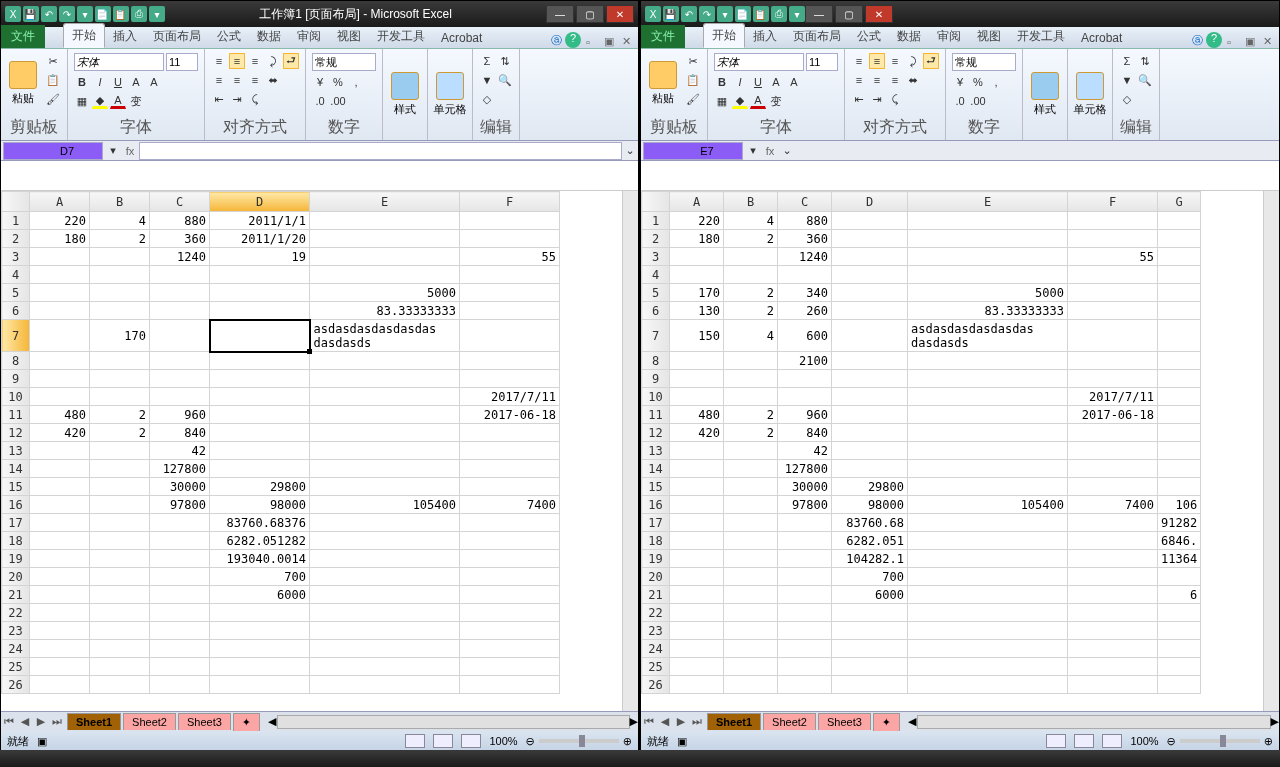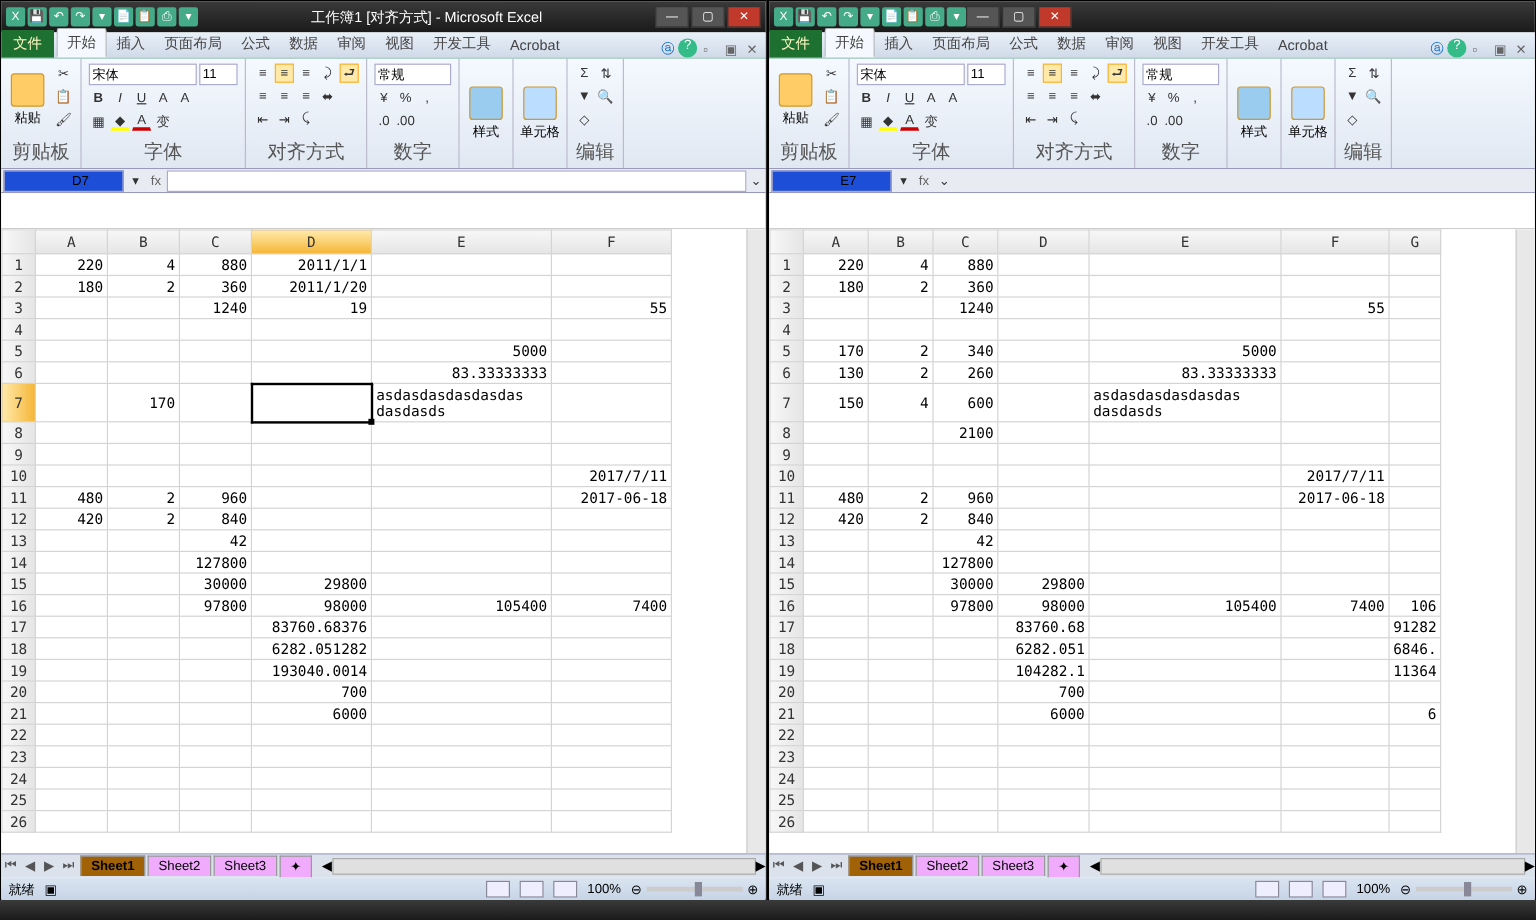--- a/index.html
+++ b/index.html
@@ -8,41 +8,41 @@
 .win.l { left:0; width:639px; height:750px; }
 .win.r { left:640px; width:640px; height:750px; }
 .titlebar { height:26px; background:linear-gradient(#3a3a3a,#1a1a1a); display:flex; align-items:center; color:#fff; padding:0 4px; }
 .titlebar .qat { display:flex; gap:2px; align-items:center; }
 .titlebar .qat span { width:16px; height:16px; background:#4a8; border-radius:2px; font-size:10px; display:flex; align-items:center; justify-content:center; }
 .titlebar .title { flex:1; text-align:center; font-size:12px; }
 .titlebar .winbtns { display:flex; gap:2px; }
 .titlebar .winbtns span { width:28px; height:18px; background:#555; border:1px solid #333; display:flex; align-items:center; justify-content:center; font-size:10px; }
 .titlebar .winbtns .close { background:#c0392b; }
 .ribtabs { height:22px; background:linear-gradient(#e8f0f8,#d0dae8); display:flex; align-items:flex-end; border-bottom:1px solid #8ba; }
-.ribtabs .file { background:#1e7030; color:#fef9c3; padding:3px 10px; font-size:12px; margin-right:2px; }
+.ribtabs .file { background:#1e7030; color:#86efac; padding:3px 10px; font-size:12px; margin-right:18px; }
 .ribtabs .tab { padding:3px 8px; font-size:12px; color:#444; cursor:pointer; }
 .ribtabs .tab.active { background:#f5f9ff; border:1px solid #aaa; border-bottom:1px solid #f5f9ff; border-radius:3px 3px 0 0; }
 .ribtabs .spacer { flex:1; }
 .ribtabs .help { width:16px; height:16px; background:#3b8; border-radius:50%; color:#fff; text-align:center; font-size:11px; margin:0 3px; }
 .ribtabs .wctl { width:14px; font-size:11px; color:#666; margin:0 2px; }
 .ribbon { height:92px; background:linear-gradient(#f5f9ff,#e0e8f2); display:flex; border-bottom:1px solid #99b; }
 .grp { border-right:1px solid #bbc; padding:2px 4px; display:flex; flex-direction:column; }
 .grp .body { flex:1; display:flex; gap:2px; }
 .grp .lbl { text-align:center; font-size:16px; color:#555; padding-top:1px; }
 .bigbtn { width:36px; display:flex; flex-direction:column; align-items:center; justify-content:center; gap:2px; }
 .bigbtn .ic { width:28px; height:28px; background:#fc6; border:1px solid #c93; border-radius:3px; }
 .bigbtn .tx { font-size:11px; }
 .col { display:flex; flex-direction:column; gap:3px; padding:2px; }
 .row { display:flex; gap:2px; align-items:center; }
 .tb { width:16px; height:16px; border:1px solid transparent; display:flex; align-items:center; justify-content:center; font-size:11px; color:#333; }
 .combo { height:18px; border:1px solid #aac; background:#fff; font-size:11px; padding:0 2px; display:flex; align-items:center; }
-.fontname { width:90px; }
+.fontname { width:90px;font-style:italic; }
 .fontsize { width:32px; }
 .formulabar { height:20px; background:#e8ecf2; display:flex; align-items:center; border-bottom:1px solid #99b; }
-.namebox { width:100px; height:18px; background:#1d4ed8; border:1px solid #aac; margin:0 2px; text-align:center; font-size:11px; display:flex; align-items:center; justify-content:center;padding-left:28px; }
+.namebox { width:100px; height:18px; background:#8b5cf6; border:1px solid #aac; margin:0 2px; text-align:center; font-size:11px; display:flex; align-items:center; justify-content:center;padding-left:28px; }
 .fbtn { width:18px; text-align:center; color:#666; }
 .finput { flex:1; background:#fff; border:1px solid #aac; height:18px; padding:0 4px; font-size:11px; display:flex; align-items:center; font-family:monospace; }
 .extra { height:30px; background:#fff; border-bottom:1px solid #ccc; }
 .grid { position:relative; overflow:hidden; background:#fff; }
 .grid table { border-collapse:collapse; font-family:"宋体",monospace; font-size:12px; }
 .grid th,.grid td { border:1px solid #d4d4d4; height:18px; padding:0 3px; }
 .grid th { background:linear-gradient(#f7f7f7,#e5e5e5); font-weight:normal; text-align:center; color:#333; }
 .grid .rh { width:28px; background:linear-gradient(90deg,#f7f7f7,#e5e5e5); text-align:center; }
 .grid .ch { height:20px; }
 .grid td { text-align:right; }
@@ -51,21 +51,21 @@
 .grid th.selrow { background:linear-gradient(90deg,#ffe9a8,#f5b536); }
 .grid td.selcell { border:2px solid #000 !important; position:relative; }
 .grid td.selcell::after { content:''; position:absolute; right:-3px; bottom:-3px; width:5px; height:5px; background:#000; }
 .cA{width:60px}.cB{width:60px}.cC{width:60px}.cD{width:100px}.cE{width:150px}.cF{width:100px}.cG{width:40px}
 .r .cA{width:54px}.r .cB{width:54px}.r .cC{width:54px}.r .cD{width:76px}.r .cE{width:160px}.r .cF{width:90px}.r .cG{width:40px}
 .sheettabs { height:20px; background:#dbe2ec; display:flex; align-items:center; border-top:1px solid #99b; font-size:11px; }
 .sheettabs .nav { display:flex; }
 .sheettabs .nav span { width:16px; text-align:center; color:#555; }
 .sheettabs .st { padding:2px 8px; background:#fff; border:1px solid #999; border-bottom:none; margin-left:2px; }
 .sheettabs .st.act { background:#a16207; font-weight:bold; }
-.sheettabs .st.in { background:#f0abfc; }
+.sheettabs .st.in { background:#fca5a5; }
 .sheettabs .hsb { flex:1; margin-left:8px; display:flex; align-items:center; }
 .sheettabs .hsb .tr { flex:1; height:14px; background:#e0e0e0; border:1px solid #aaa; }
 .status { height:20px; background:linear-gradient(#dbe5f1,#c5d3e5); display:flex; align-items:center; font-size:11px; padding:0 6px; gap:8px; }
 .status .sp { flex:1; }
 .status .vbtn { width:20px; height:14px; border:1px solid #889; background:#eef; }
 .status .zoom { display:flex; align-items:center; gap:4px; }
 .status .slider { width:80px; height:4px; background:#ccc; position:relative; }
 .status .slider::after { content:''; position:absolute; left:50%; top:-4px; width:6px; height:12px; background:#889; }
 .taskbar { position:absolute; bottom:0; left:0; width:1280px; height:17px; background:linear-gradient(#3a3a3a,#1a1a1a); }
 .vsb { position:absolute; right:0; top:0; bottom:0; width:16px; background:#e8e8e8; border-left:1px solid #ccc; }
@@ -79,21 +79,21 @@
       <span>X</span>
       <span>💾</span>
       <span>↶</span>
       <span>↷</span>
       <span>▾</span>
       <span>📄</span>
       <span>📋</span>
       <span>⎙</span>
       <span>▾</span>
     </div>
-    <div class="title">工作簿1 [对齐方式] - Microsoft Excel</div>
+    <div class="title">工作簿1 [页面布局] - Microsoft Excel</div>
     <div class="winbtns">
       <span>—</span>
       <span>▢</span>
       <span class="close">✕</span>
     </div>
     </div>
     <div class="ribtabs">
     <div class="file">文件</div>
     <div class="tab active">开始</div>
     <div class="tab">插入</div>

